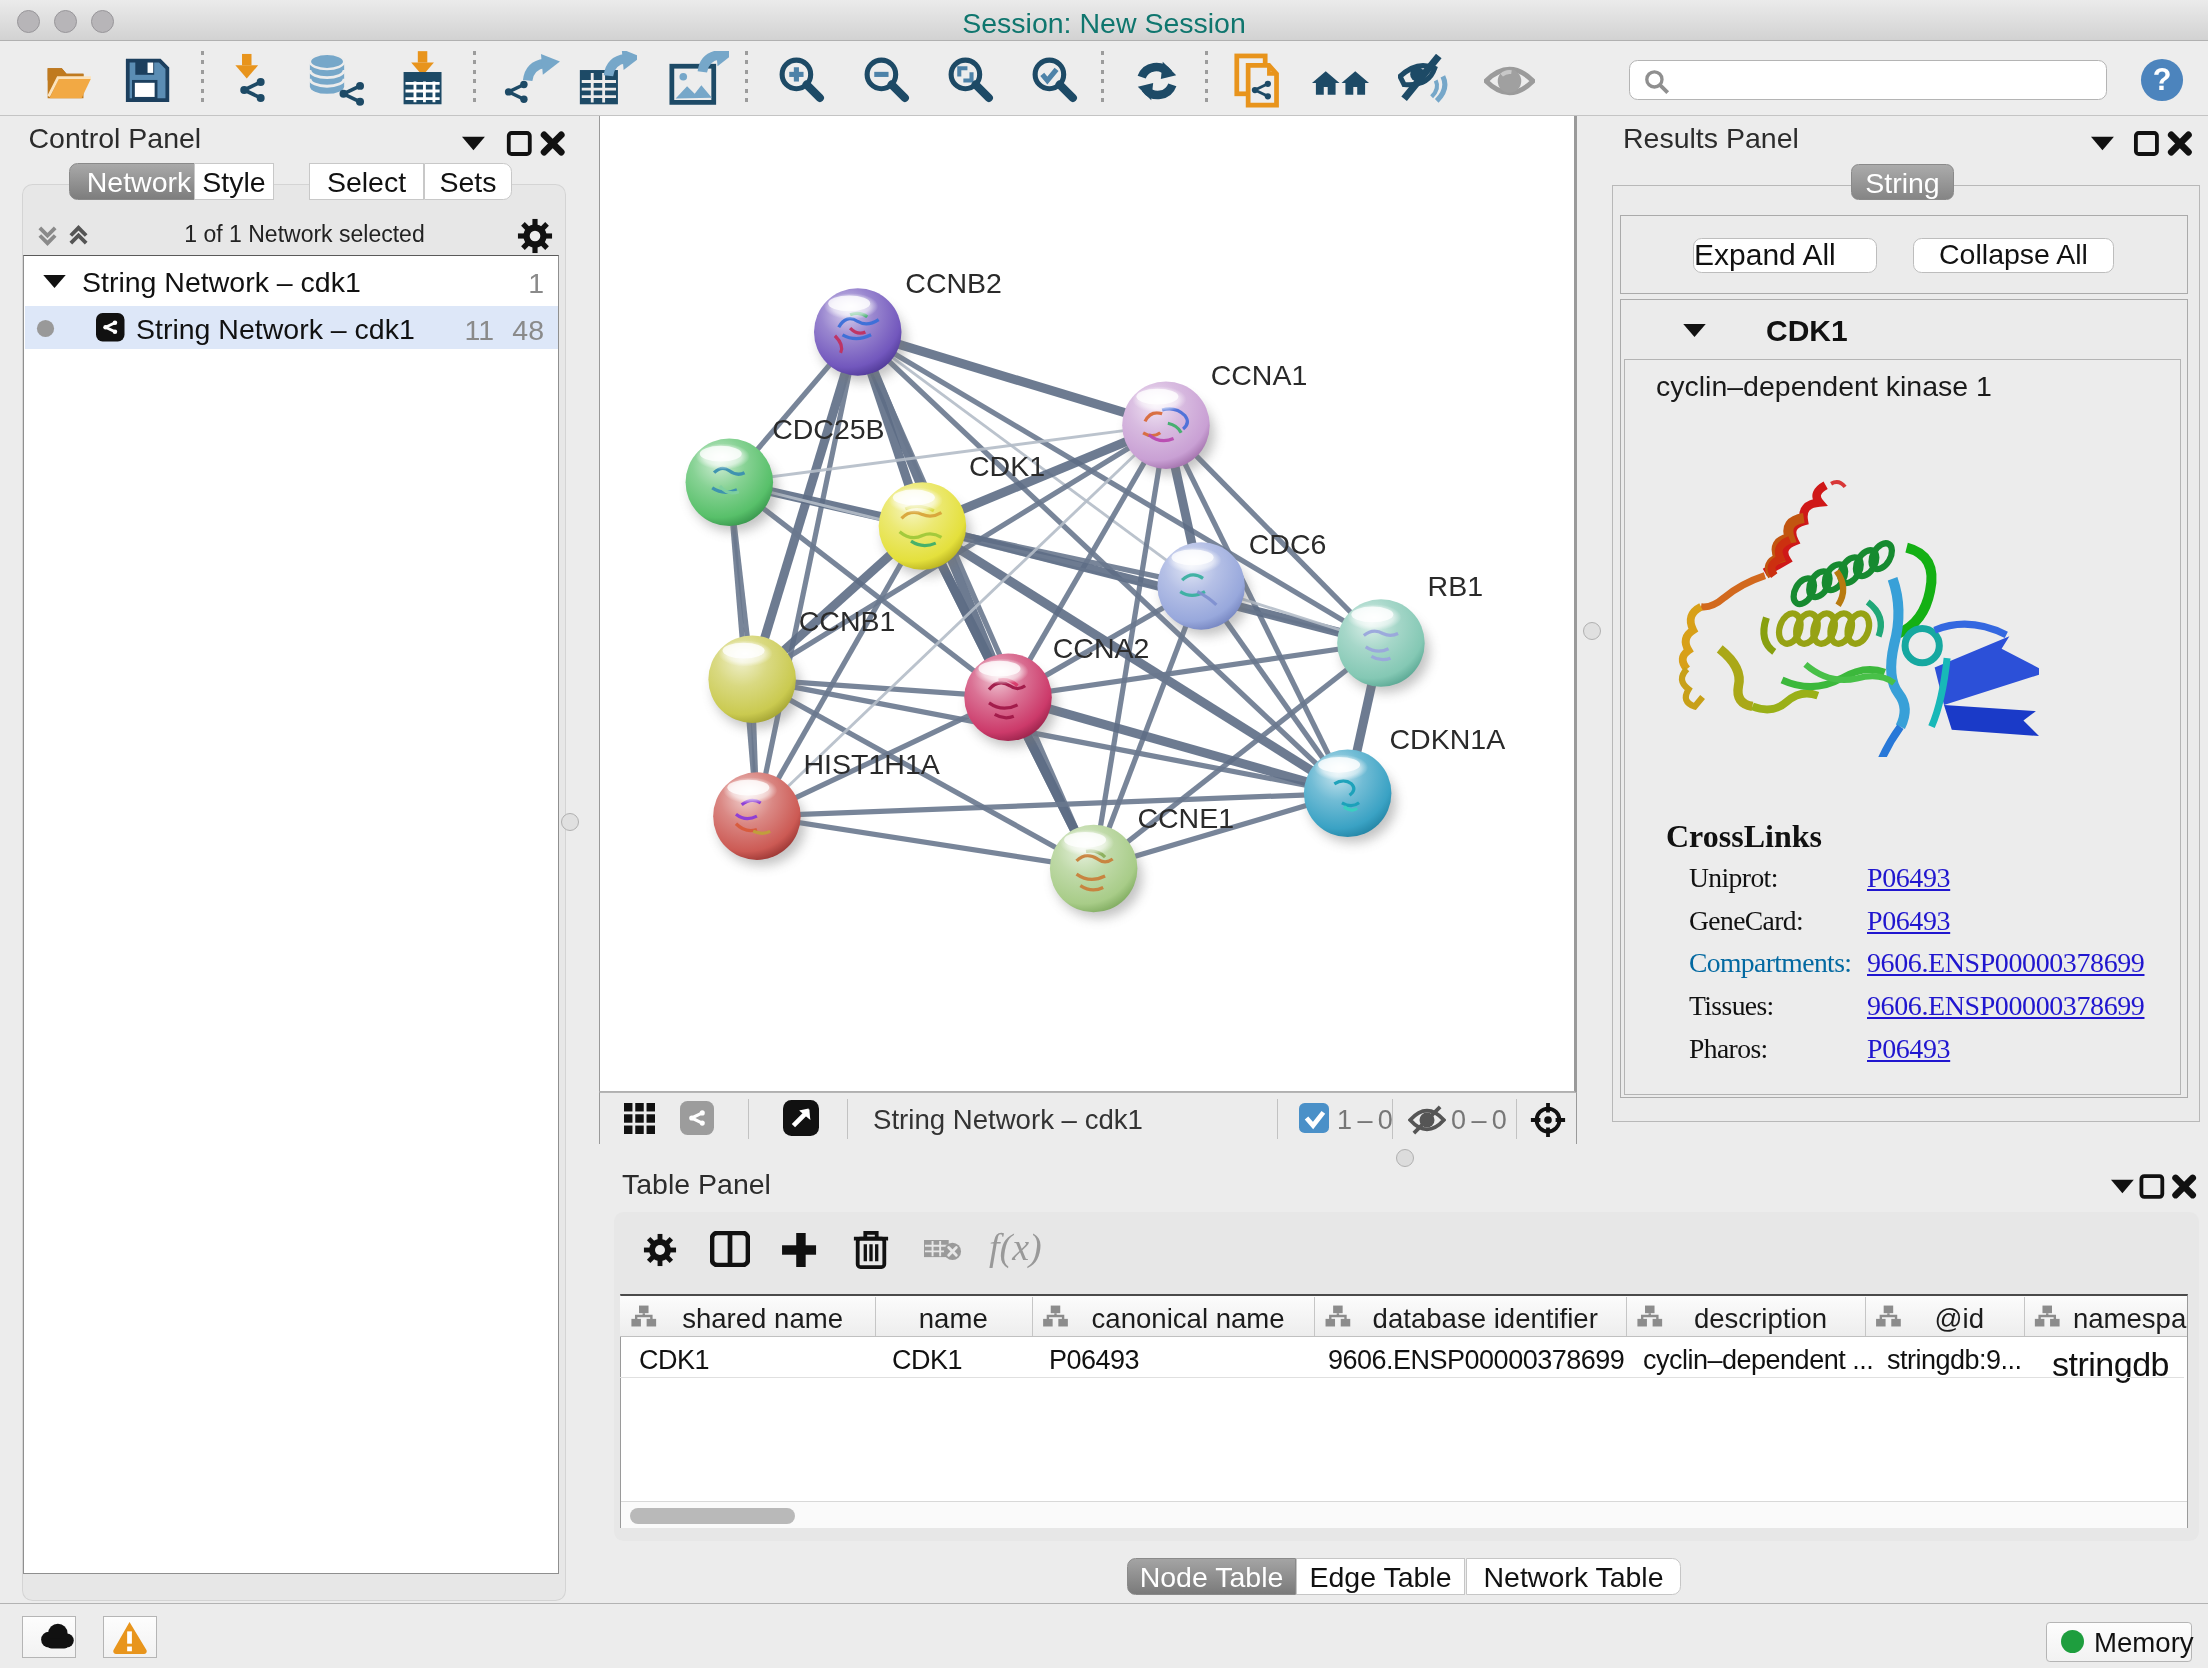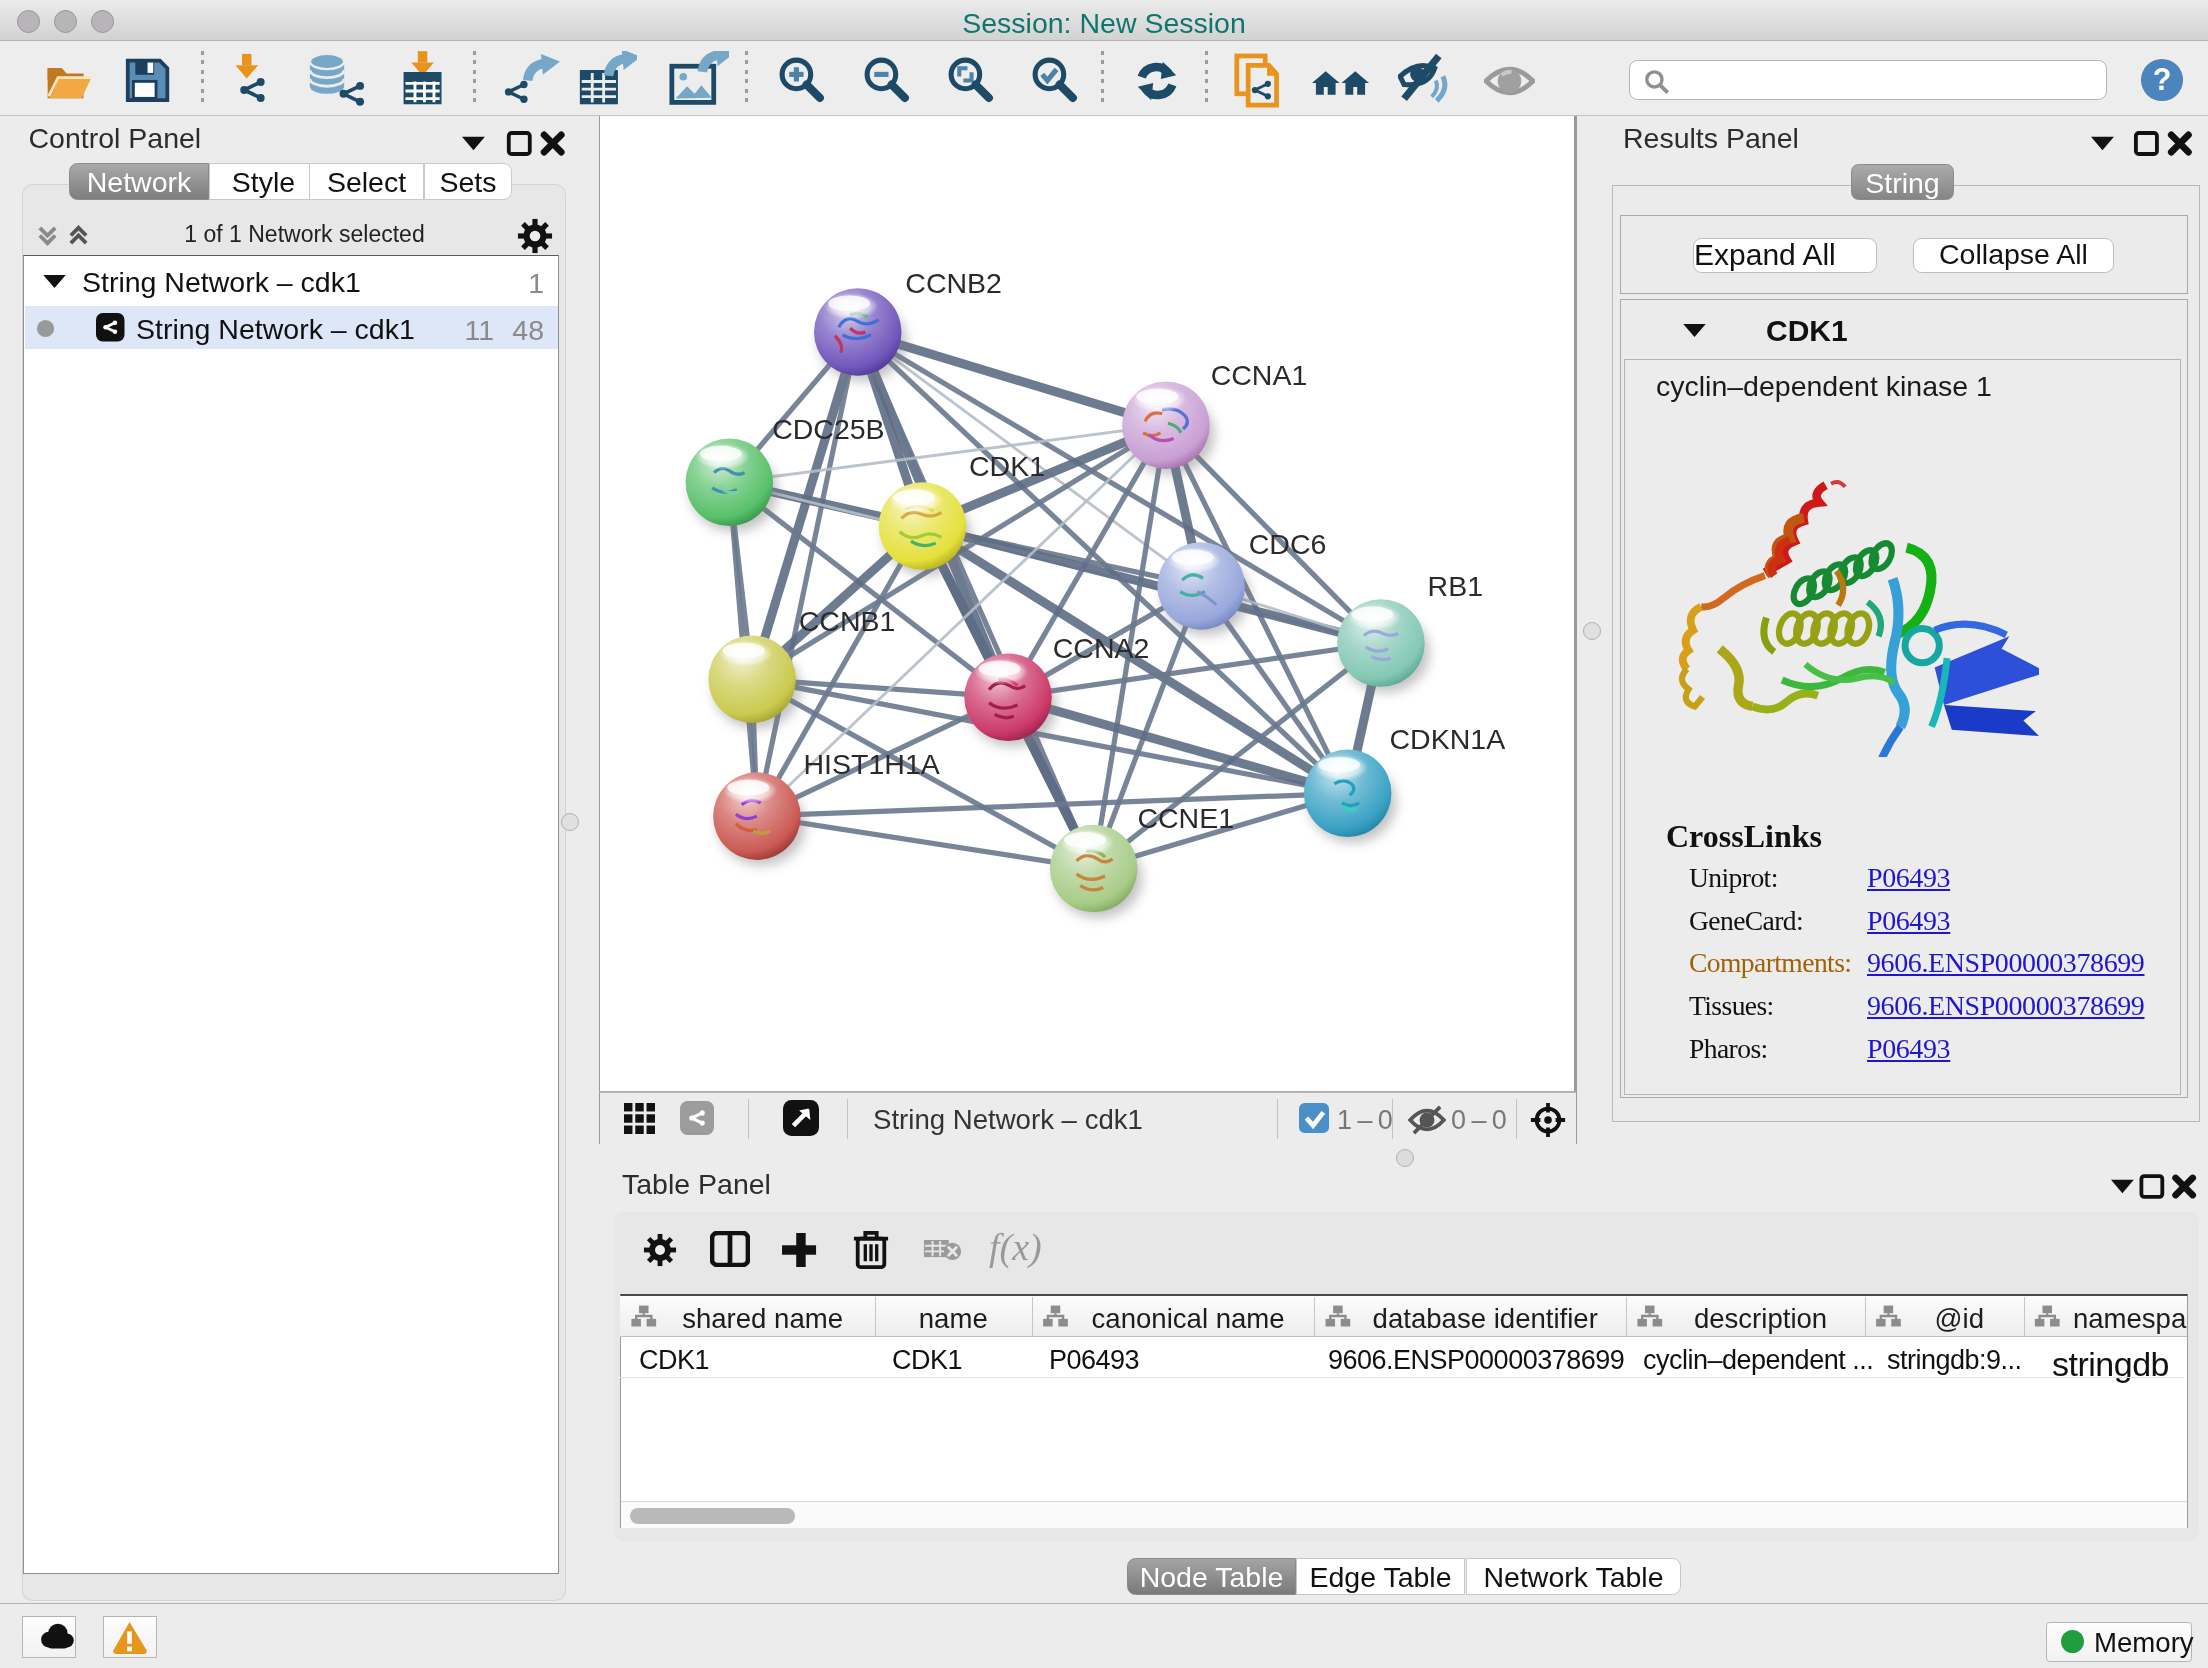--- a/index.html
+++ b/index.html
@@ -171,21 +171,21 @@
     </svg>
 </div>
 <div class="abs panel-h" style="left:28.5px;top:122px">Control Panel</div>
 <svg class="abs" style="left:462px;top:131px" width="105" height="25" viewBox="0 0 110 26">
     <polygon points="0.0,6.0 24.0,6.0 12,20.0" fill="#111"></polygon>
     <rect x="49" y="2" width="22" height="22" rx="3" fill="none" stroke="#111" stroke-width="4"></rect>
     <line x1="86" y1="4" x2="104" y2="22" stroke="#111" stroke-width="7" stroke-linecap="round"></line>
     <line x1="104" y1="4" x2="86" y2="22" stroke="#111" stroke-width="7" stroke-linecap="round"></line>
   </svg>
 <div class="ctab sel" style="left:69px;width:140px;border-radius:8.6px 0 0 8.6px">Network</div>
-<div class="ctab" style="left:209px;width:109px">Style</div>
+<div class="ctab" style="left:194px;width:80px">Style</div>
 <div class="ctab" style="left:309px;width:115px">Select</div>
 <div class="ctab" style="left:424px;width:88px;border-radius:0 8.6px 8.6px 0">Sets</div>
 <div class="abs cp-box"></div>
 <svg class="abs" style="left:36px;top:224px" width="23" height="23" viewBox="0 0 24 24">
     <path d="M4 4 l8 8 l8 -8 M4 12 l8 8 l8 -8" stroke="#8a8a8a" stroke-width="4" fill="none"></path>
   </svg>
 <svg class="abs" style="left:67px;top:224px" width="23" height="23" viewBox="0 0 24 24">
     <path d="M4 12 l8 -8 l8 8 M4 20 l8 -8 l8 8" stroke="#555" stroke-width="4" fill="none"></path>
   </svg>
 <div class="abs" style="left:143px;top:221px;width:323px;text-align:center;font-size:23px;color:#222">1 of 1 Network selected</div>
@@ -583,21 +583,21 @@
     <path d="M210 120 q16 22 2 44" stroke="#b87a10" stroke-width="8" fill="none"></path>
     <path d="M170 240 q30 26 66 18 q30 -8 48 6" stroke="#48c048" stroke-width="8" fill="none"></path>
     <path d="M120 180 q-10 30 10 44" stroke="#88a010" stroke-width="9" fill="none"></path>
     <path d="M250 160 q24 18 14 44" stroke="#20a878" stroke-width="8" fill="none"></path>
   </svg>
 <div class="abs serif" style="left:1666px;top:818px;font-size:32px;font-weight:bold;color:#111">CrossLinks</div>
 <div class="abs serif" style="left:1689px;top:862px;font-size:27.6px;letter-spacing:-0.6px;color:#111">Uniprot:</div>
 <div class="abs serif link" style="left:1867px;top:862px;font-size:28px;letter-spacing:-0.4px">P06493</div>
 <div class="abs serif" style="left:1689px;top:905px;font-size:27.6px;letter-spacing:-0.6px;color:#111">GeneCard:</div>
 <div class="abs serif link" style="left:1867px;top:905px;font-size:28px;letter-spacing:-0.4px">P06493</div>
-<div class="abs serif" style="left:1689px;top:947px;font-size:27.6px;letter-spacing:-0.6px;color:#a16207">Compartments:</div>
+<div class="abs serif" style="left:1689px;top:947px;font-size:27.6px;letter-spacing:-0.6px;color:#0369a1">Compartments:</div>
 <div class="abs serif link" style="left:1867px;top:947px;font-size:28px;letter-spacing:-0.4px">9606.ENSP00000378699</div>
 <div class="abs serif" style="left:1689px;top:990px;font-size:27.6px;letter-spacing:-0.6px;color:#111">Tissues:</div>
 <div class="abs serif link" style="left:1867px;top:990px;font-size:28px;letter-spacing:-0.4px">9606.ENSP00000378699</div>
 <div class="abs serif" style="left:1689px;top:1033px;font-size:27.6px;letter-spacing:-0.6px;color:#111">Pharos:</div>
 <div class="abs serif link" style="left:1867px;top:1033px;font-size:28px;letter-spacing:-0.4px">P06493</div>
 <div class="abs" style="left:1583px;top:622px;width:16px;height:16px;border-radius:50%;background:#e0e0e0;border:1px solid #b0b0b0"></div>
 <div class="abs panel-h" style="left:622px;top:1168px">Table Panel</div>
 <svg class="abs" style="left:2111px;top:1174px" width="95" height="25" viewBox="0 0 100 26">
     <polygon points="0.0,6.0 24.0,6.0 12,20.0" fill="#111"></polygon>
     <rect x="32" y="2" width="22" height="22" rx="3" fill="none" stroke="#111" stroke-width="4"></rect>

